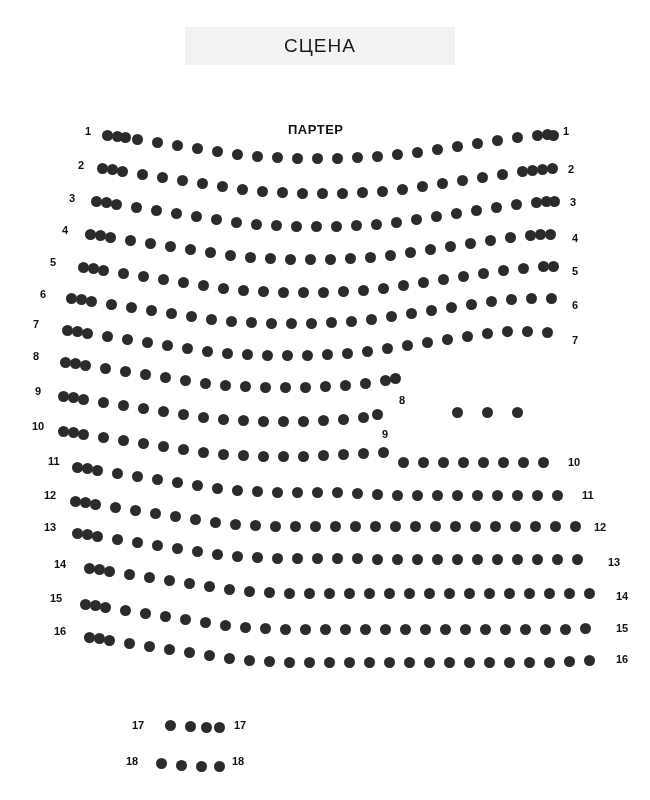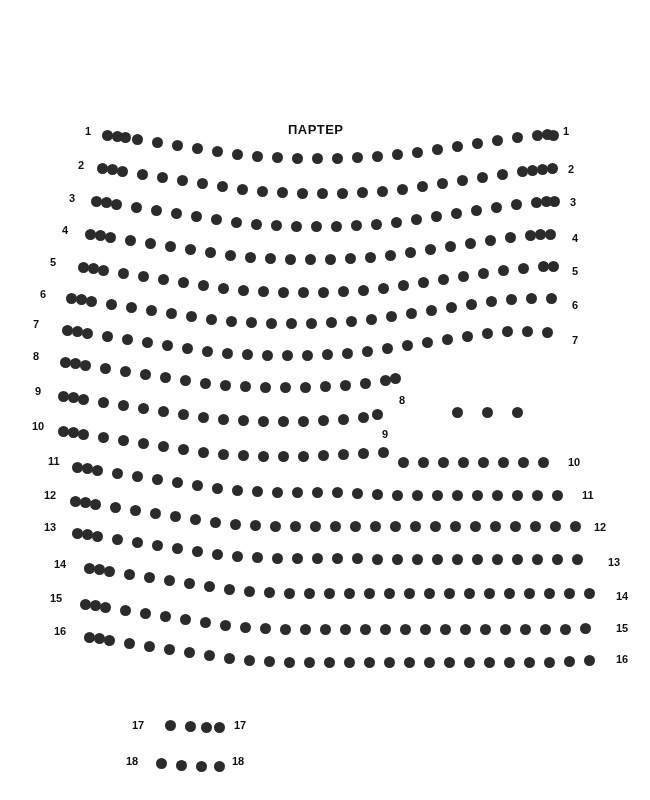--- a/index.html
+++ b/index.html
@@ -51,20 +51,23 @@
     font-weight: bold;
     color: #111111;
     white-space: nowrap;
     text-align: center;
   }
 </style>
 </head>
 <body>
 
 <div id="hall">
+  <div class="stage" id="stage-el" style="left: 185px; top: 27px; width: 270px; height: 38px; background: rgb(242, 242, 242);">
+    <span>СЦЕНА</span>
+  </div>
 <div class="section-title" style="left: 288px; top: 122px;">ПАРТЕР</div>
     <div class="row-label" style="left: 85px; top: 125px;">1</div>
     <div class="row-label" style="left: 563px; top: 125px;">1</div>
     <div class="seat" style="left: 112px; top: 131px; width: 11px; height: 11px; background: rgb(43, 43, 43);"></div>
     <div class="seat" style="left: 132px; top: 134px; width: 11px; height: 11px; background: rgb(43, 43, 43);"></div>
     <div class="seat" style="left: 152px; top: 137px; width: 11px; height: 11px; background: rgb(43, 43, 43);"></div>
     <div class="seat" style="left: 172px; top: 140px; width: 11px; height: 11px; background: rgb(43, 43, 43);"></div>
     <div class="seat" style="left: 192px; top: 143px; width: 11px; height: 11px; background: rgb(43, 43, 43);"></div>
     <div class="seat" style="left: 212px; top: 146px; width: 11px; height: 11px; background: rgb(43, 43, 43);"></div>
     <div class="seat" style="left: 232px; top: 149px; width: 11px; height: 11px; background: rgb(43, 43, 43);"></div>

